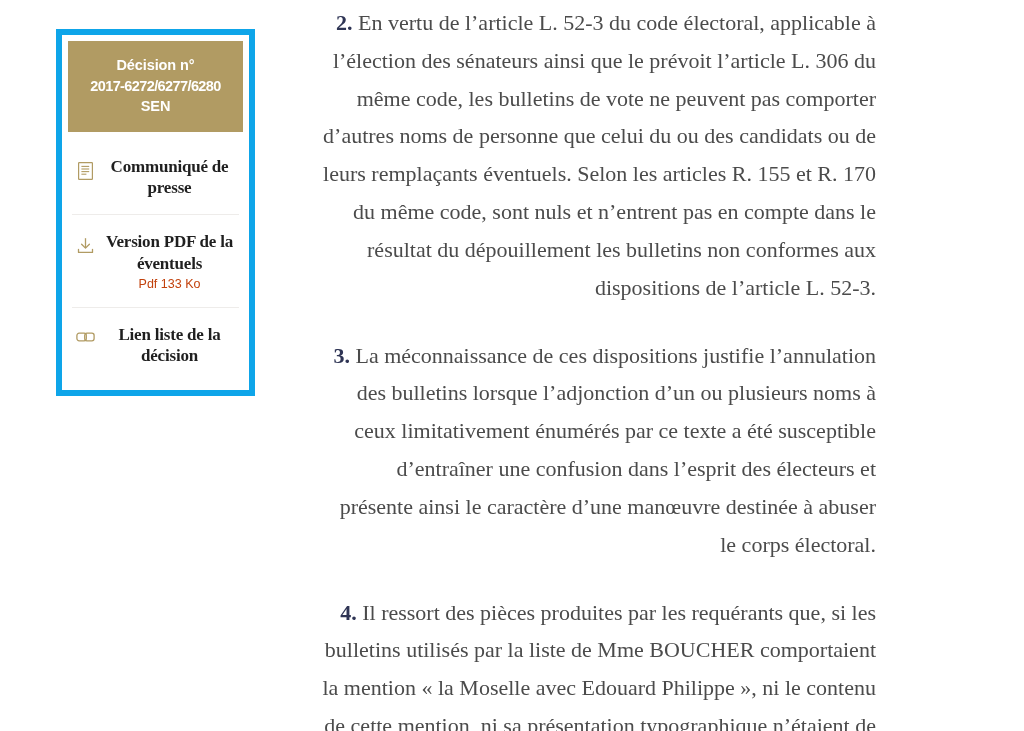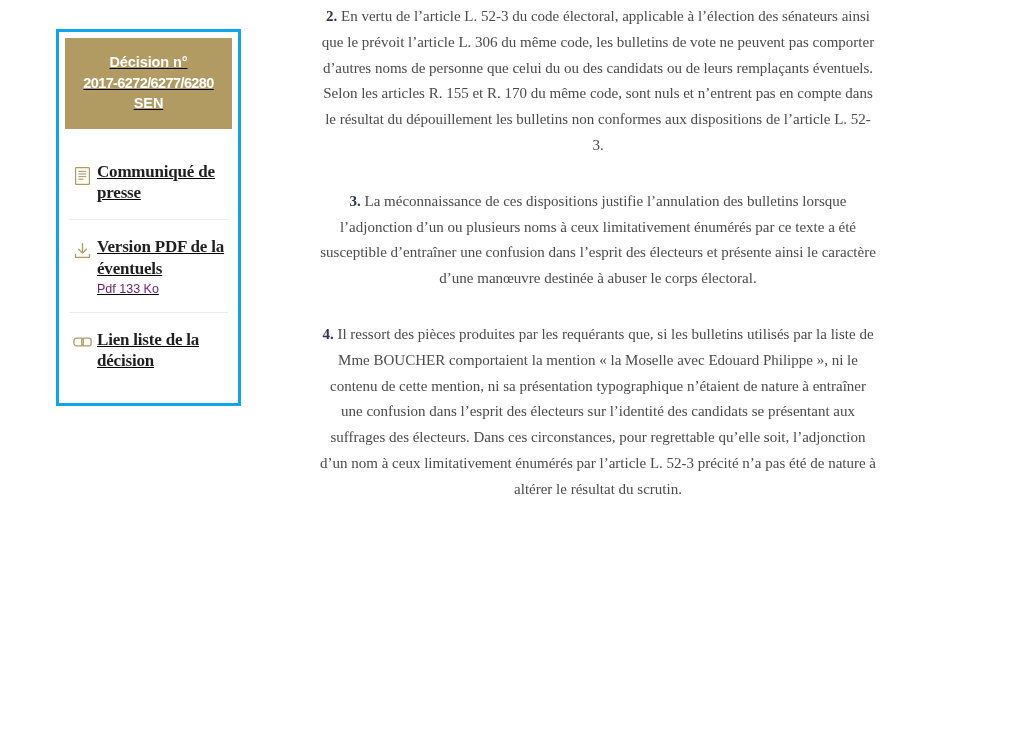--- a/index.html
+++ b/index.html
@@ -26,25 +26,24 @@
   
   .sidebar-col {
     width: 320px;
     flex: 0 0 320px;
     padding-top: 29px;
     padding-left: 56px;
     box-sizing: border-box;
   }
 
   .decision-card {
-    width: 185px;
+    width: 199px;
     background: #ffffff;
-    border: 3px solid #0ea5e9;
-    box-sizing: border-box;
-    text-decoration: underline;
+    border: 6px solid #0ea5e9;
+    box-sizing: border-box;
   }
 
   .card-header {
     background: #b19b63;
     color: #ffffff;
     padding: 14px 6px 15px 6px;
     text-align: center;
     font-family: "Liberation Sans", "DejaVu Sans", sans-serif;
     font-weight: bold;
     font-size: 14.5px;
@@ -54,21 +53,22 @@
   }
   .card-header .line {
     display: block;
     white-space: nowrap;
   }
   .card-header .line-num {
     letter-spacing: -0.6px;
   }
 
   .card-links {
-    padding: 16px 10px;
+    padding: 8px 10px;
+    text-align: center;
   }
 
   .link-row {
     display: flex;
     align-items: flex-start;
     padding: 16px 0 15px 0;
     text-decoration: none;
     cursor: pointer;
   }
   .link-row + .link-row {
@@ -101,38 +101,38 @@
     line-height: 1.28;
     color: #1f1f1f;
     letter-spacing: -0.2px;
   }
   .link-meta {
     display: block;
     margin-top: 2px;
     font-family: "Liberation Sans", "DejaVu Sans", sans-serif;
     font-size: 12.5px;
     line-height: 1.2;
-    color: #701a75;
+    color: #c2410c;
   }
 
   
   .content-col {
     flex: 1 1 auto;
     padding-top: 4px;
     padding-right: 148px;
     box-sizing: border-box;
   }
 
   .para {
     margin: 0 0 30px 0;
     font-family: "Liberation Serif", "DejaVu Serif", serif;
-    font-size: 15px;
+    font-size: 22px;
     line-height: 1.72;
     color: #4b4b4b;
-    text-align: center;
+    text-align: right;
   }
   .para:last-child {
     margin-bottom: 0;
     margin-top: 19px;
   }
   .para-num {
     font-weight: bold;
     color: #2e3454;
   }
 </style>

